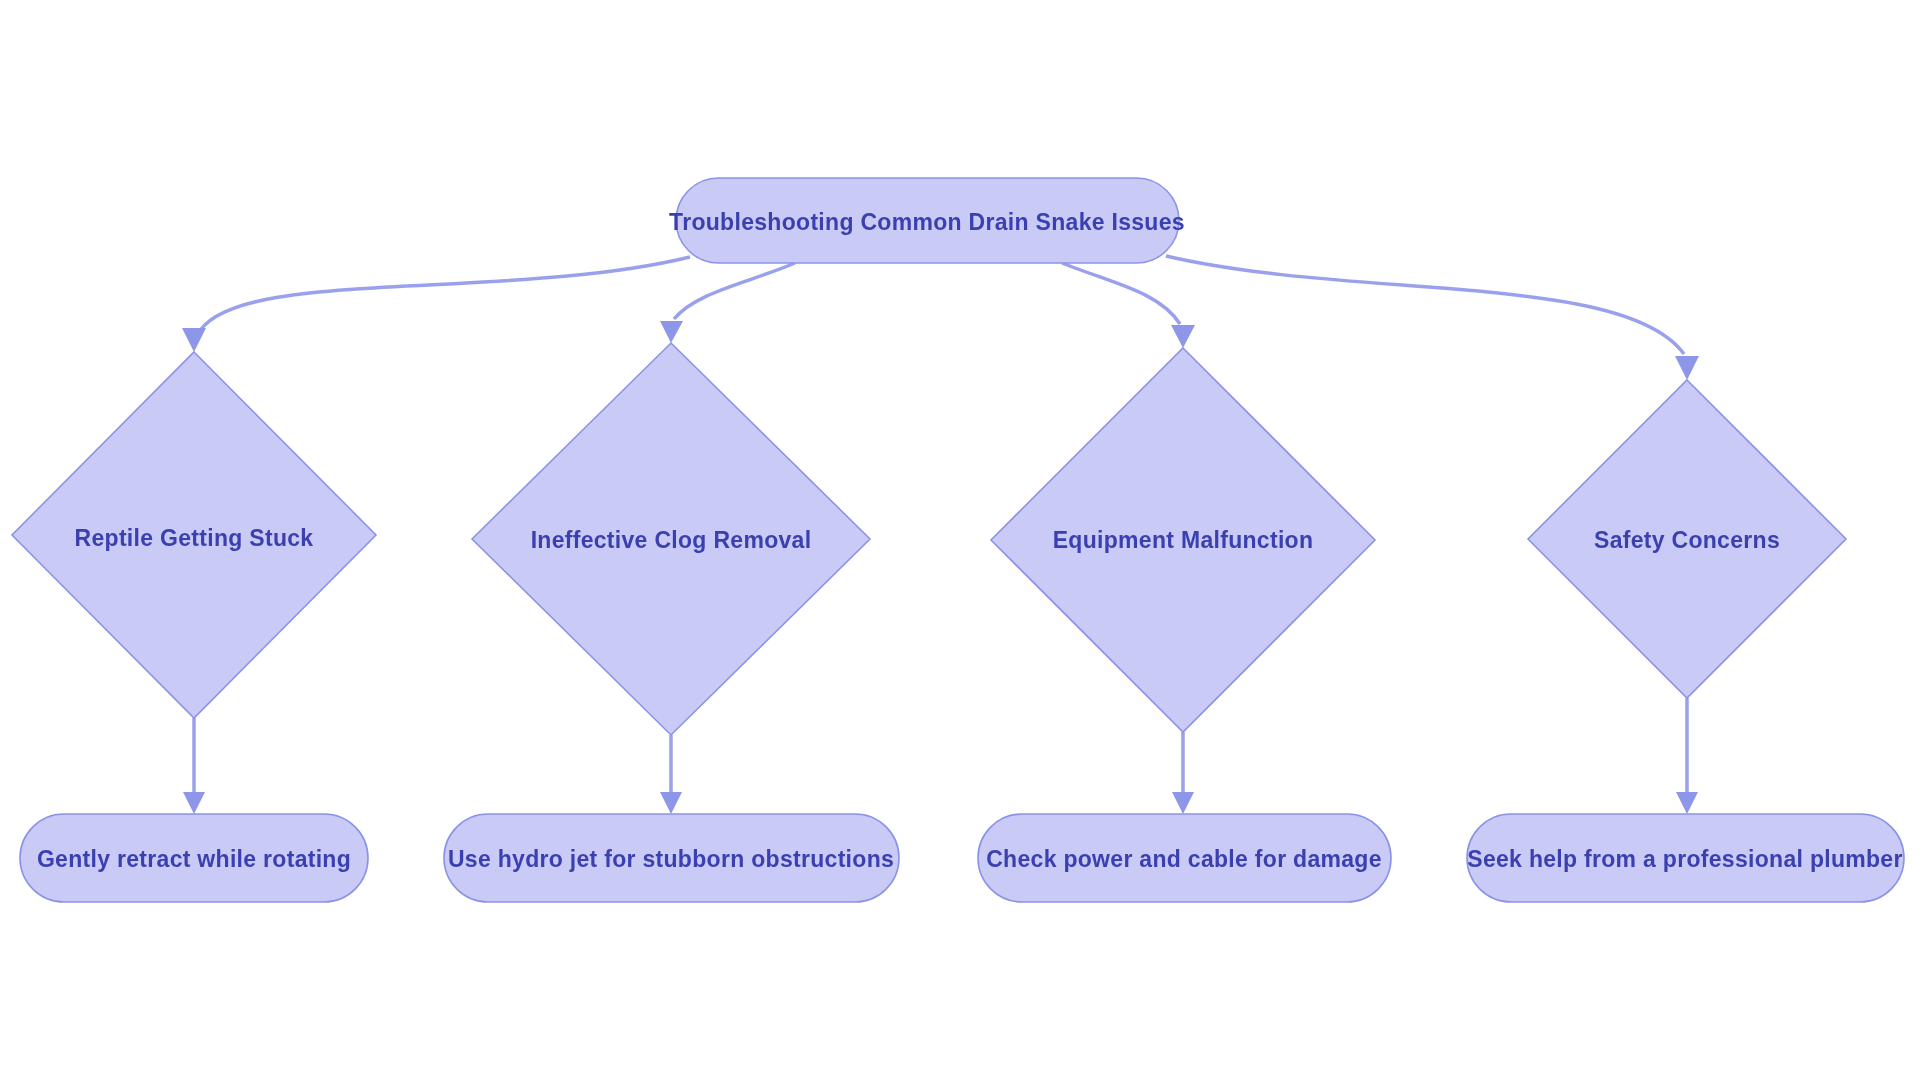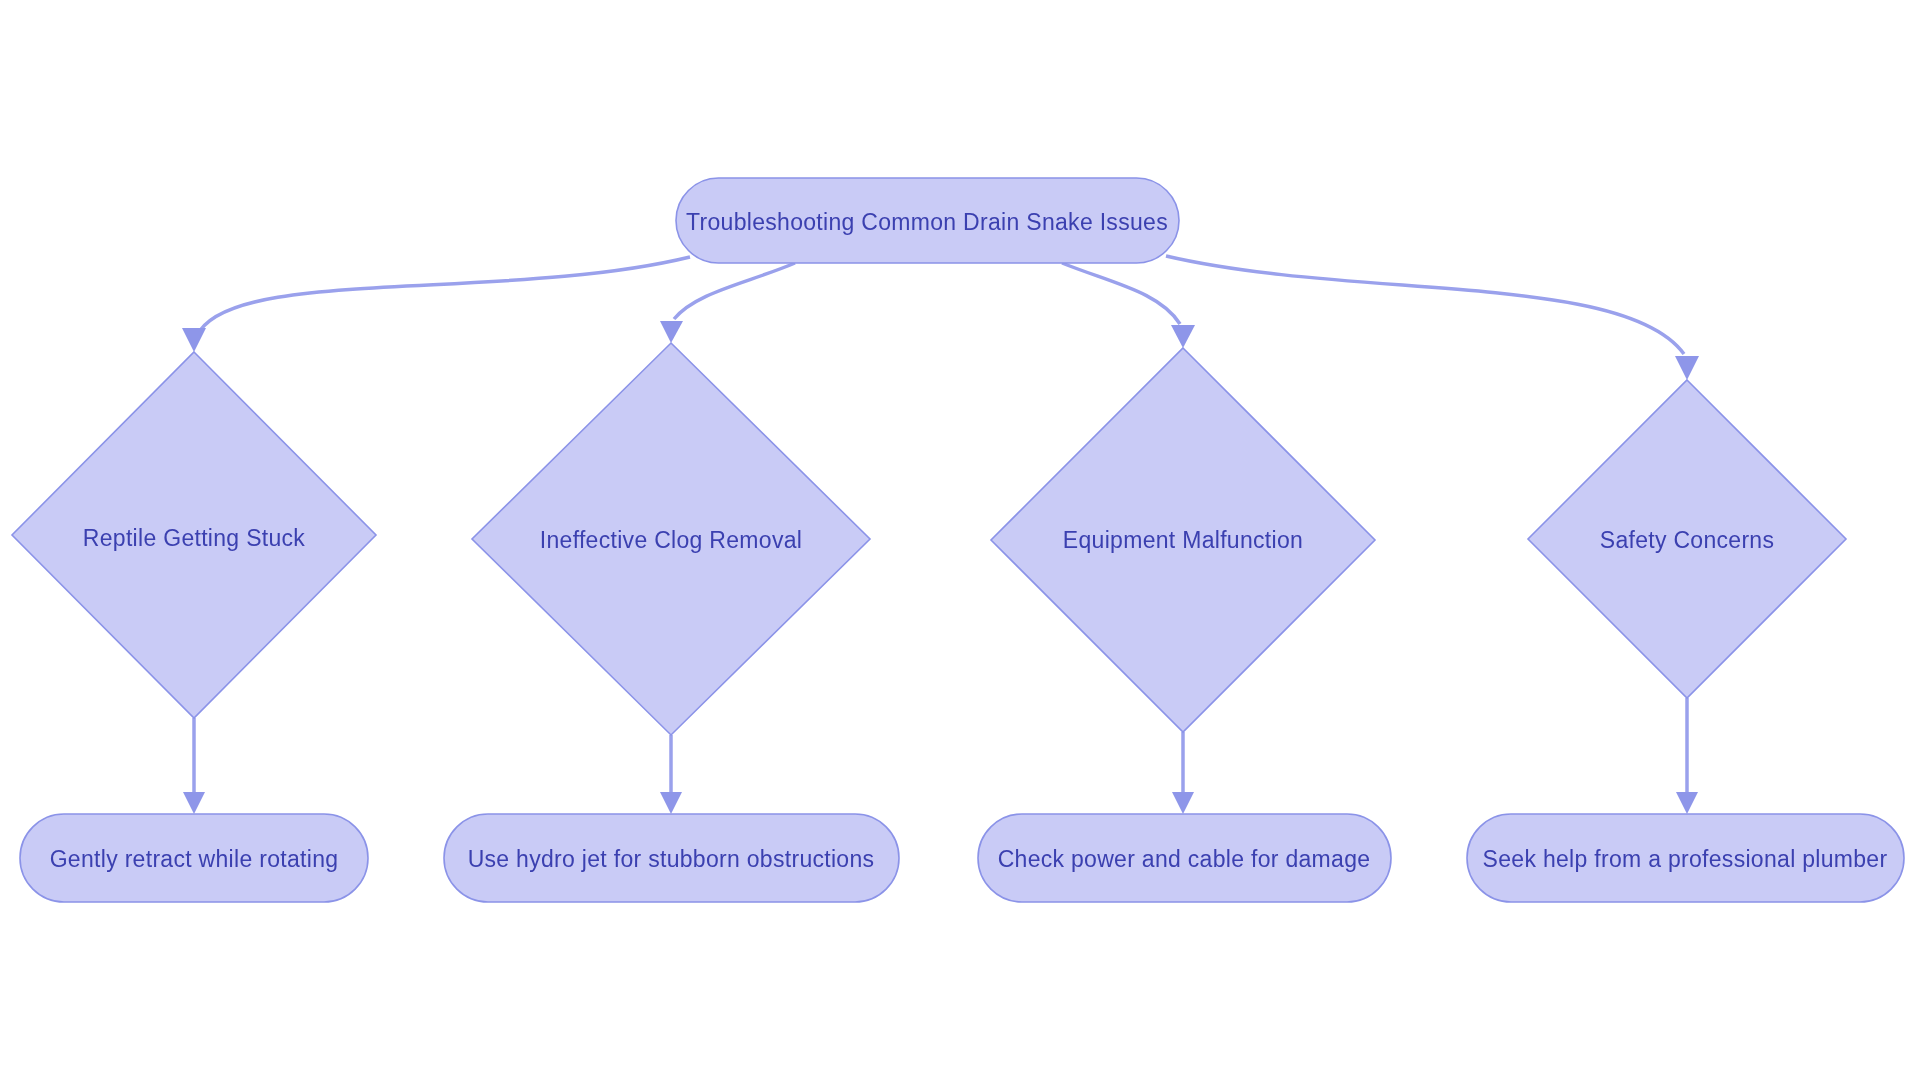--- a/index.html
+++ b/index.html
@@ -9,20 +9,21 @@
     width: 1920px;
     height: 1083px;
     overflow: hidden;
     font-family: "Liberation Sans", sans-serif;
   }
   .stage {
     position: relative;
     width: 1920px;
     height: 997px;
     background: #ffffff;
+    font-weight: bold;
   }
   svg { display: block; }
   .node {
     fill: #c9cbf6;
     stroke: #8b93e8;
     stroke-width: 1.6;
   }
   .edge {
     fill: none;
     stroke: #9aa1ec;

